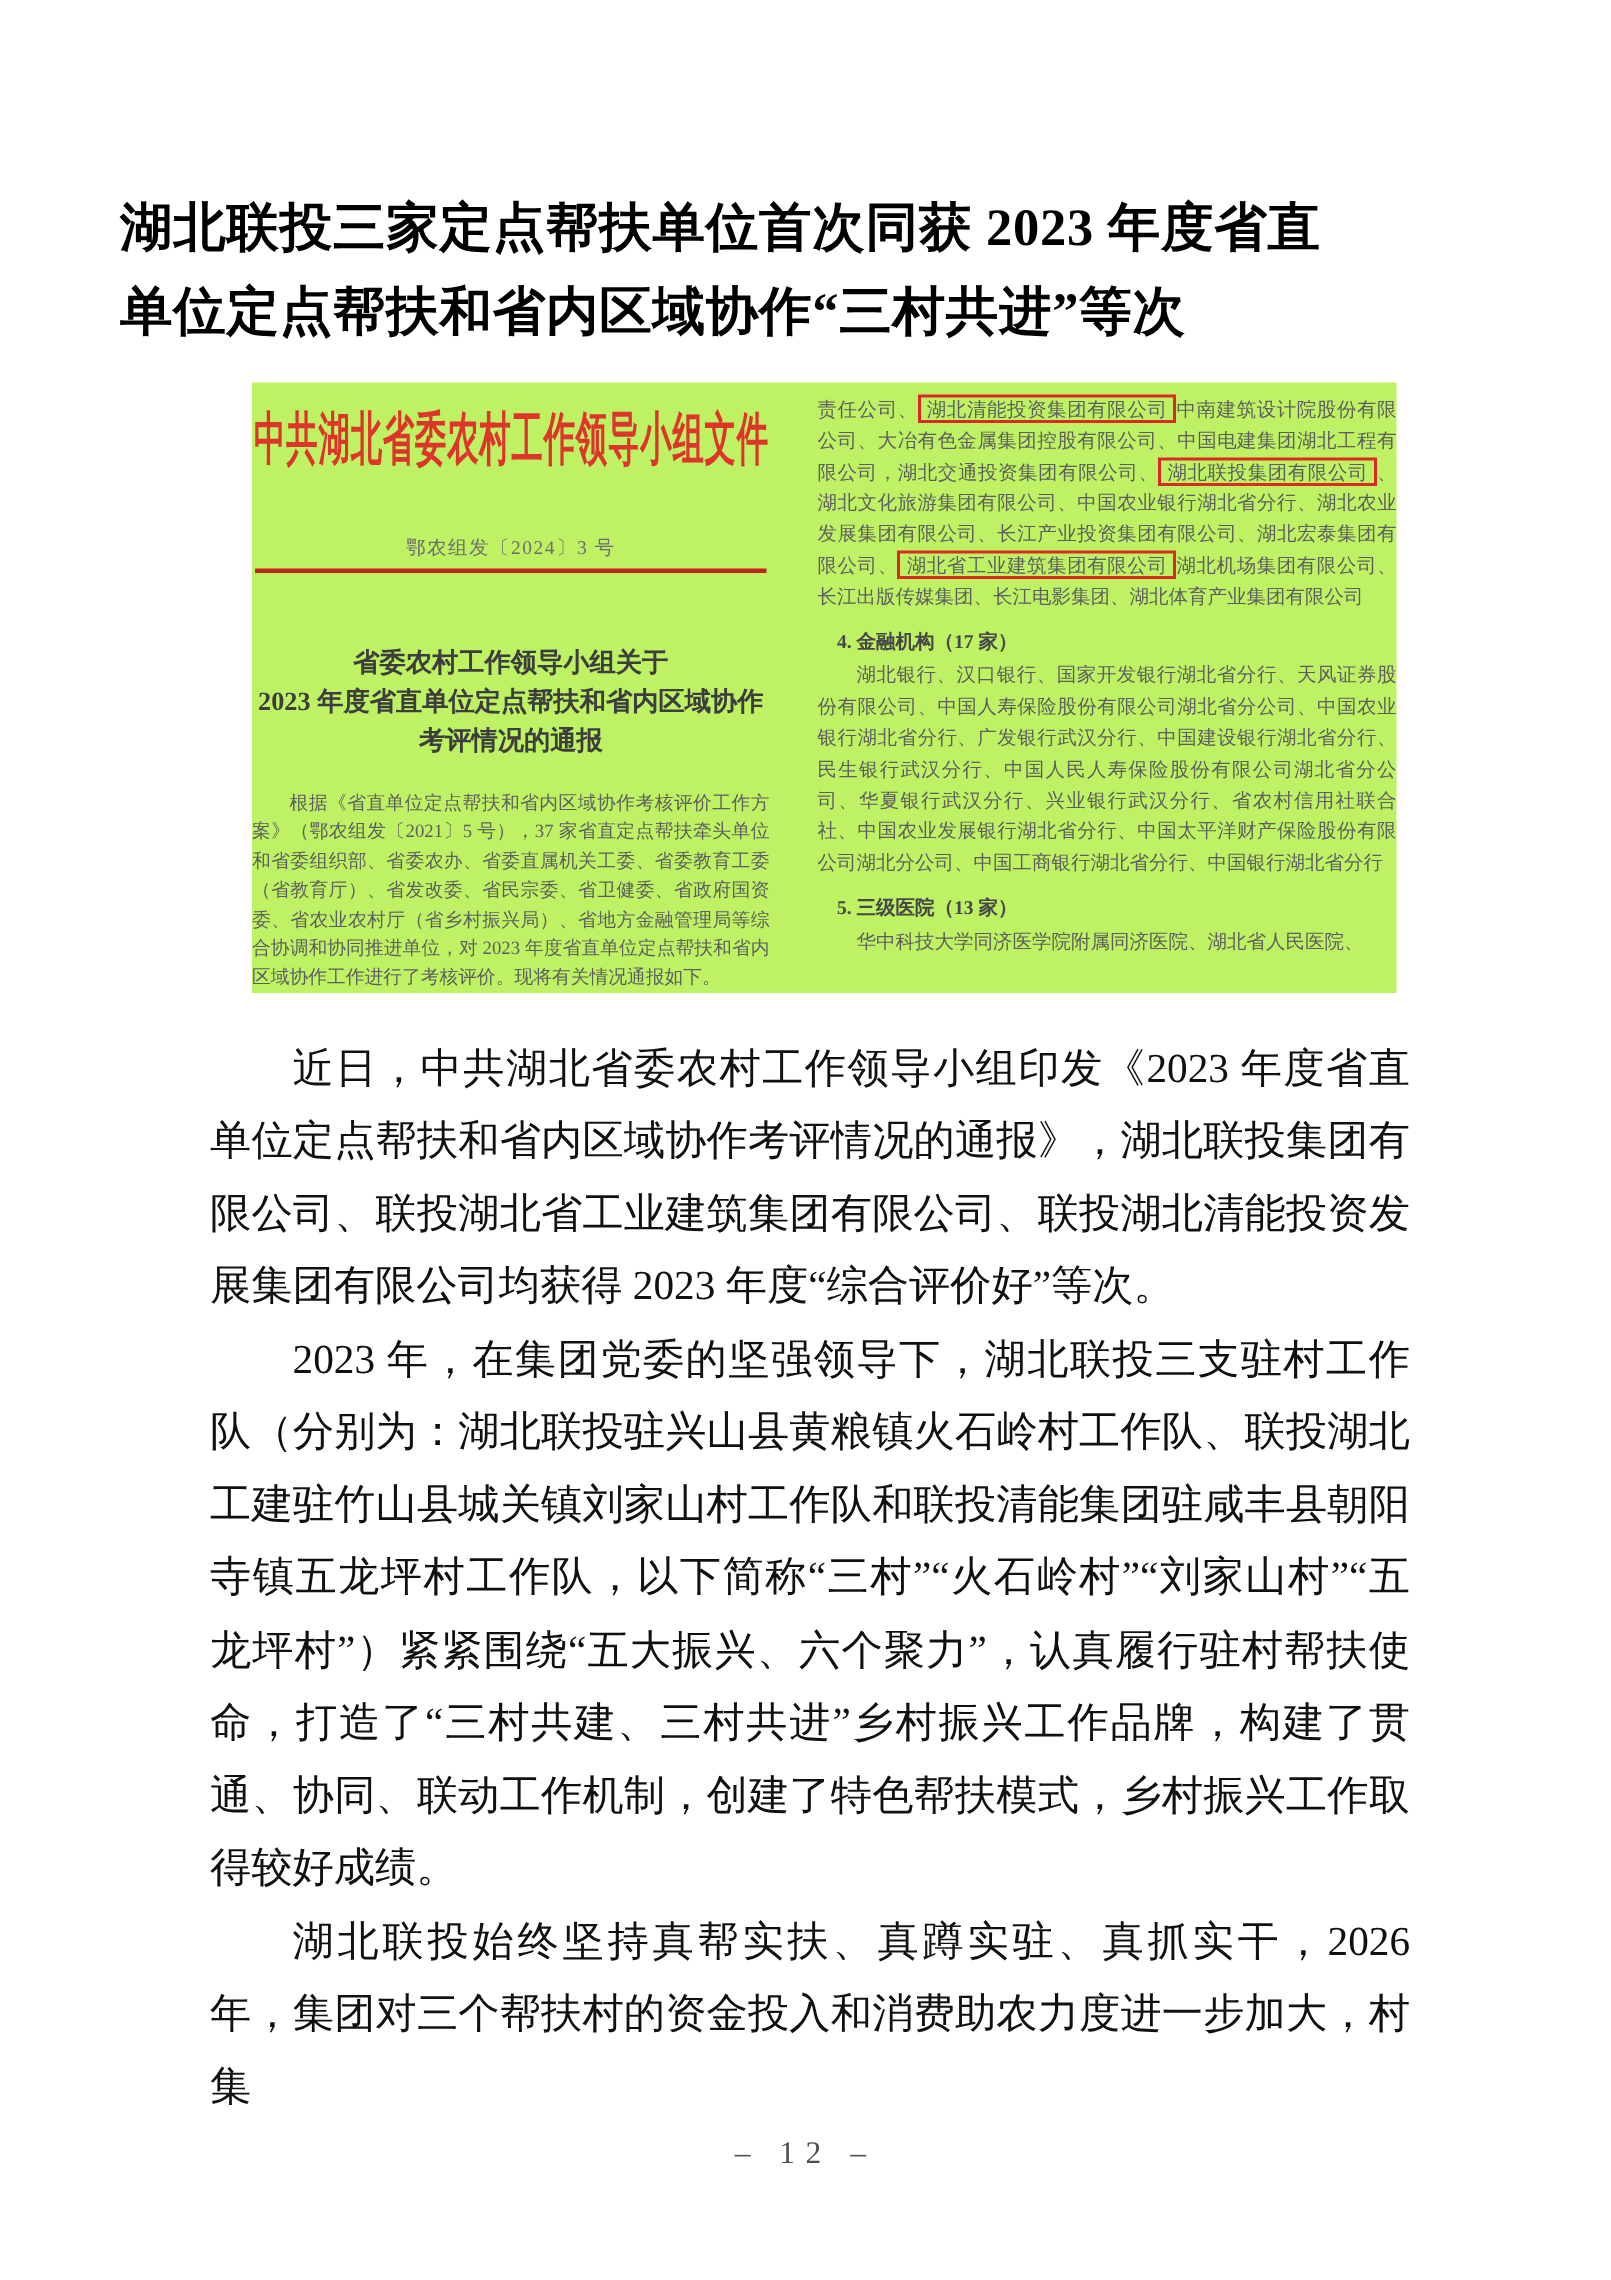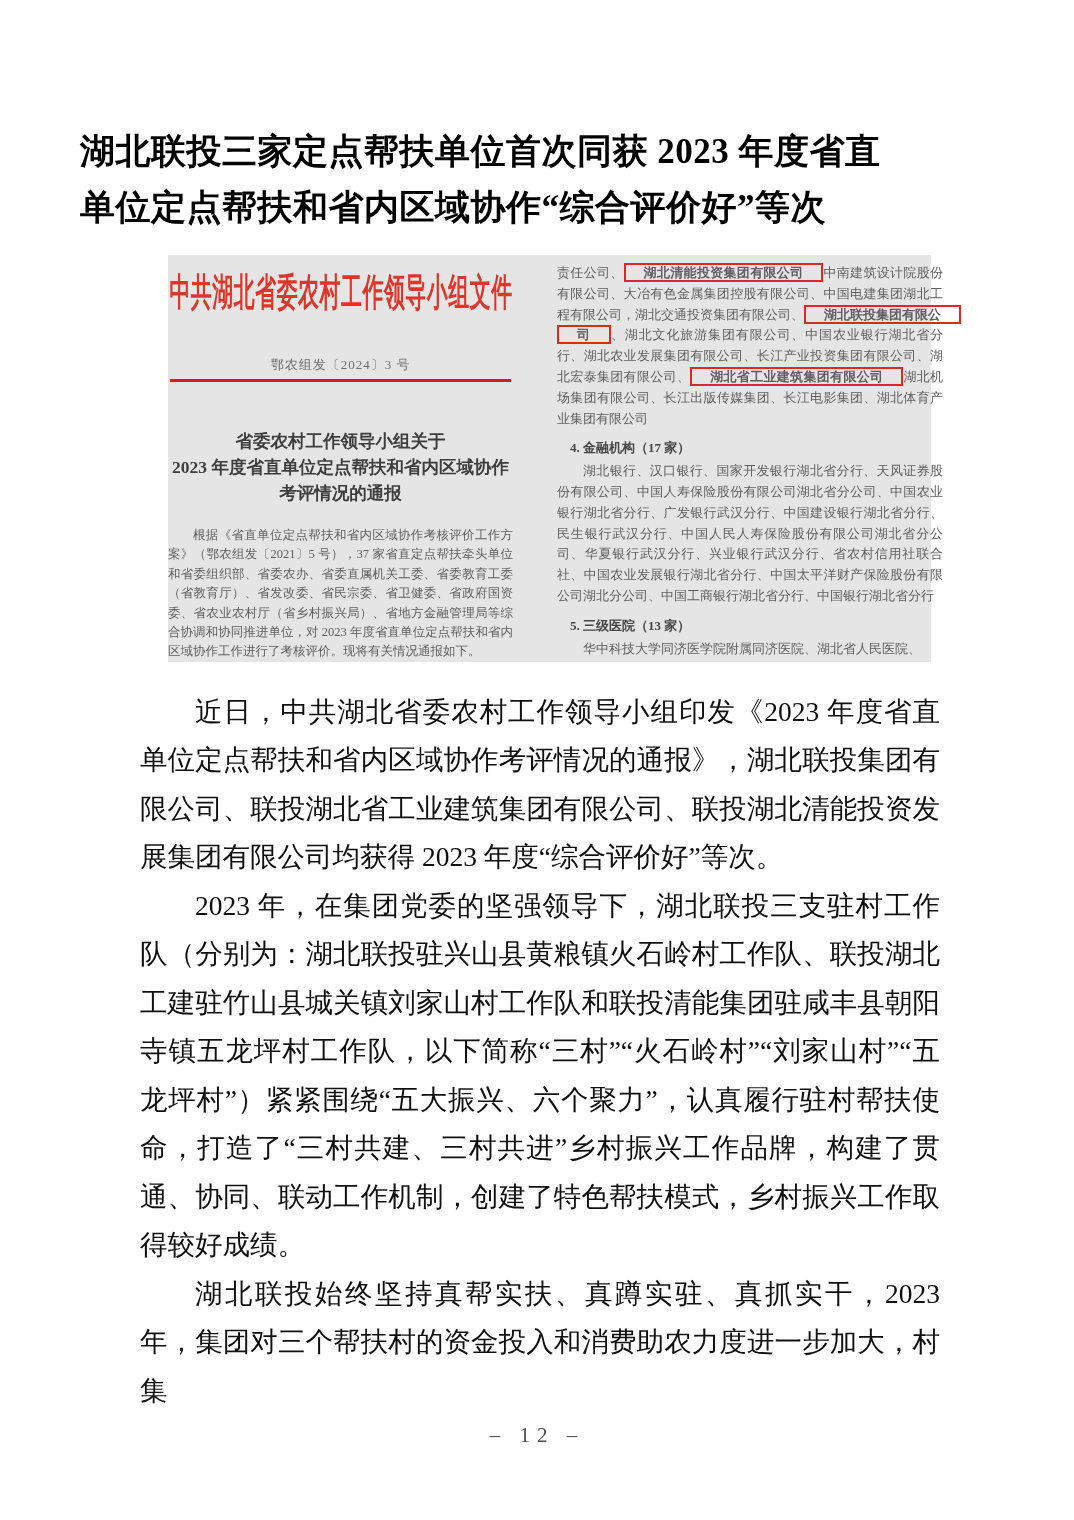--- a/index.html
+++ b/index.html
@@ -27,22 +27,22 @@
     font-weight:bold;
     line-height:56px;
     color:#000;
     letter-spacing:0.5px;
   }
   
   .scan{
     margin:19px 0 0 168px;
     width:763px;
     display:flex;
-    gap:44px;
-    background:#e5e5e5;
+    gap:32px;
+    background:#bef264;
   }
   .scan-left{width:345px;flex:none;padding-top:8px;}
   .scan-right{
     width:386px;flex:none;padding-top:8px;
     font-size:13px;line-height:20.8px;
     color:var(--scan-text);
     text-align:justify;
   }
   .red-header-wrap{
     width:345px;display:flex;justify-content:center;
@@ -90,24 +90,23 @@
   .scan-right p{margin:0;}
   .scan-right .sub-heading{
     font-weight:bold;
     color:var(--scan-heading);
     text-indent:1em;
     margin:9px 0 2px 0;
   }
   .scan-right .indent2{text-indent:2em;}
   .redbox{
     border:2.5px solid var(--red-box);
-    padding:0 18px;
+    padding:0 4px;
     -webkit-box-decoration-break:clone;
     box-decoration-break:clone;
-    font-weight:bold;
   }
   
   .article{
     margin:26px 134px 0 140px;
     width:800px;
     font-size:27.5px;
     line-height:48.5px;
     color:var(--body-text);
     text-align:justify;
   }
@@ -123,21 +122,21 @@
     color:var(--footer-text);
   }
 </style>
 </head>
 <body>
 
 <div class="page">
 
   <div class="main-title">
     <div>湖北联投三家定点帮扶单位首次同获 2023 年度省直</div>
-    <div>单位定点帮扶和省内区域协作“综合评价好”等次</div>
+    <div>单位定点帮扶和省内区域协作“三村共进”等次</div>
   </div>
 
   <div class="scan">
 
     <div class="scan-left">
       <div class="red-header-wrap">
         <span class="red-header">中共湖北省委农村工作领导小组文件</span>
       </div>
       <div class="doc-number">鄂农组发〔2024〕3 号</div>
       <div class="red-line"></div>
@@ -157,18 +156,18 @@
       <p class="indent2">湖北银行、汉口银行、国家开发银行湖北省分行、天风证券股份有限公司、中国人寿保险股份有限公司湖北省分公司、中国农业银行湖北省分行、广发银行武汉分行、中国建设银行湖北省分行、民生银行武汉分行、中国人民人寿保险股份有限公司湖北省分公司、华夏银行武汉分行、兴业银行武汉分行、省农村信用社联合社、中国农业发展银行湖北省分行、中国太平洋财产保险股份有限公司湖北分公司、中国工商银行湖北省分行、中国银行湖北省分行</p>
       <p class="sub-heading">5. 三级医院（13 家）</p>
       <p class="indent2">华中科技大学同济医学院附属同济医院、湖北省人民医院、</p>
     </div>
 
   </div>
 
   <div class="article">
     <p>近日，中共湖北省委农村工作领导小组印发《2023 年度省直单位定点帮扶和省内区域协作考评情况的通报》，湖北联投集团有限公司、联投湖北省工业建筑集团有限公司、联投湖北清能投资发展集团有限公司均获得 2023 年度“综合评价好”等次。</p>
     <p>2023 年，在集团党委的坚强领导下，湖北联投三支驻村工作队（分别为：湖北联投驻兴山县黄粮镇火石岭村工作队、联投湖北工建驻竹山县城关镇刘家山村工作队和联投清能集团驻咸丰县朝阳寺镇五龙坪村工作队，以下简称“三村”“火石岭村”“刘家山村”“五龙坪村”）紧紧围绕“五大振兴、六个聚力”，认真履行驻村帮扶使命，打造了“三村共建、三村共进”乡村振兴工作品牌，构建了贯通、协同、联动工作机制，创建了特色帮扶模式，乡村振兴工作取得较好成绩。</p>
-    <p>湖北联投始终坚持真帮实扶、真蹲实驻、真抓实干，2023 年，集团对三个帮扶村的资金投入和消费助农力度进一步加大，村集</p>
+    <p>湖北联投始终坚持真帮实扶、真蹲实驻、真抓实干，2026 年，集团对三个帮扶村的资金投入和消费助农力度进一步加大，村集</p>
   </div>
 
   <div class="footer">– 12 –</div>
 
 </div>
 
 </body></html>

